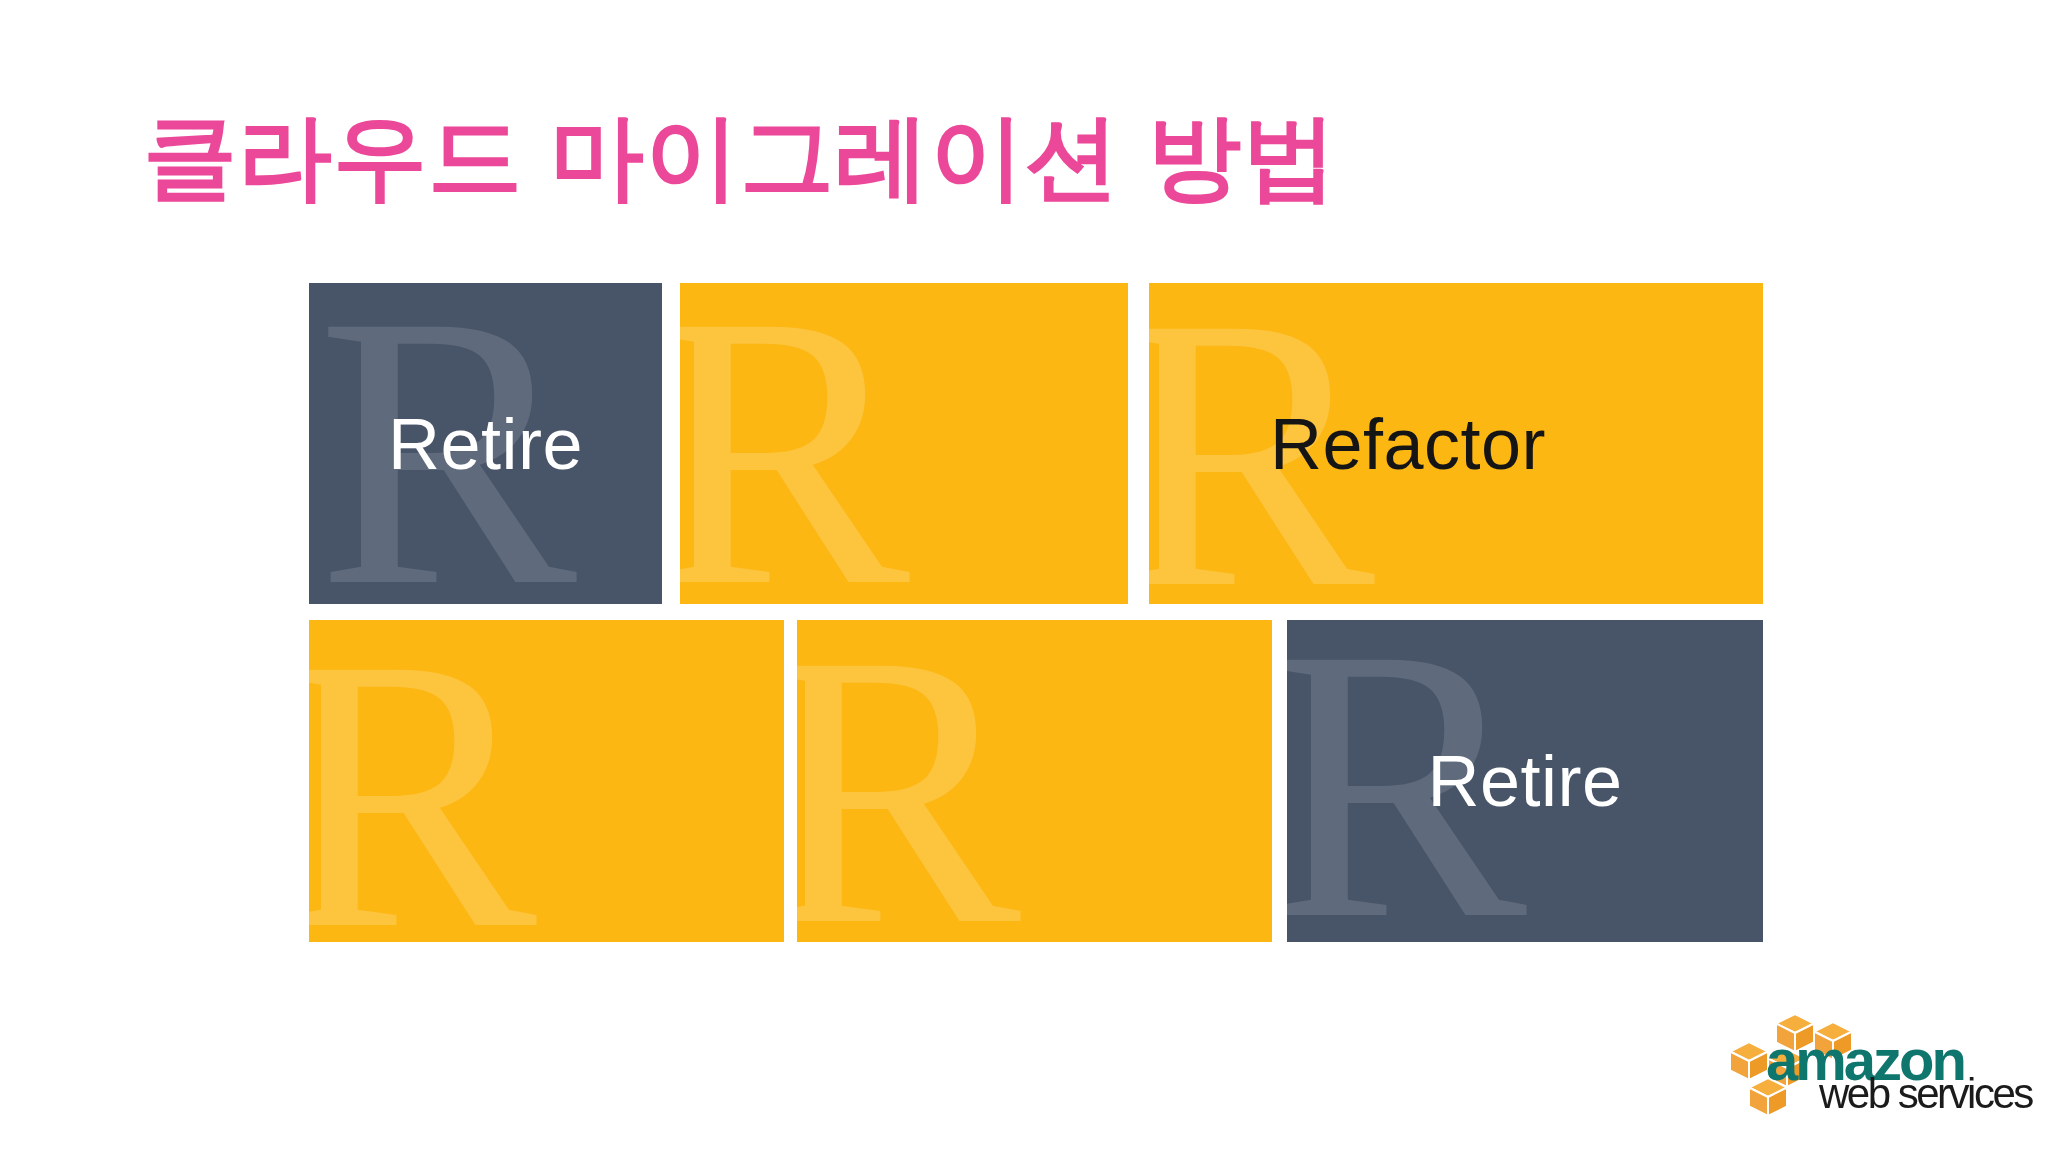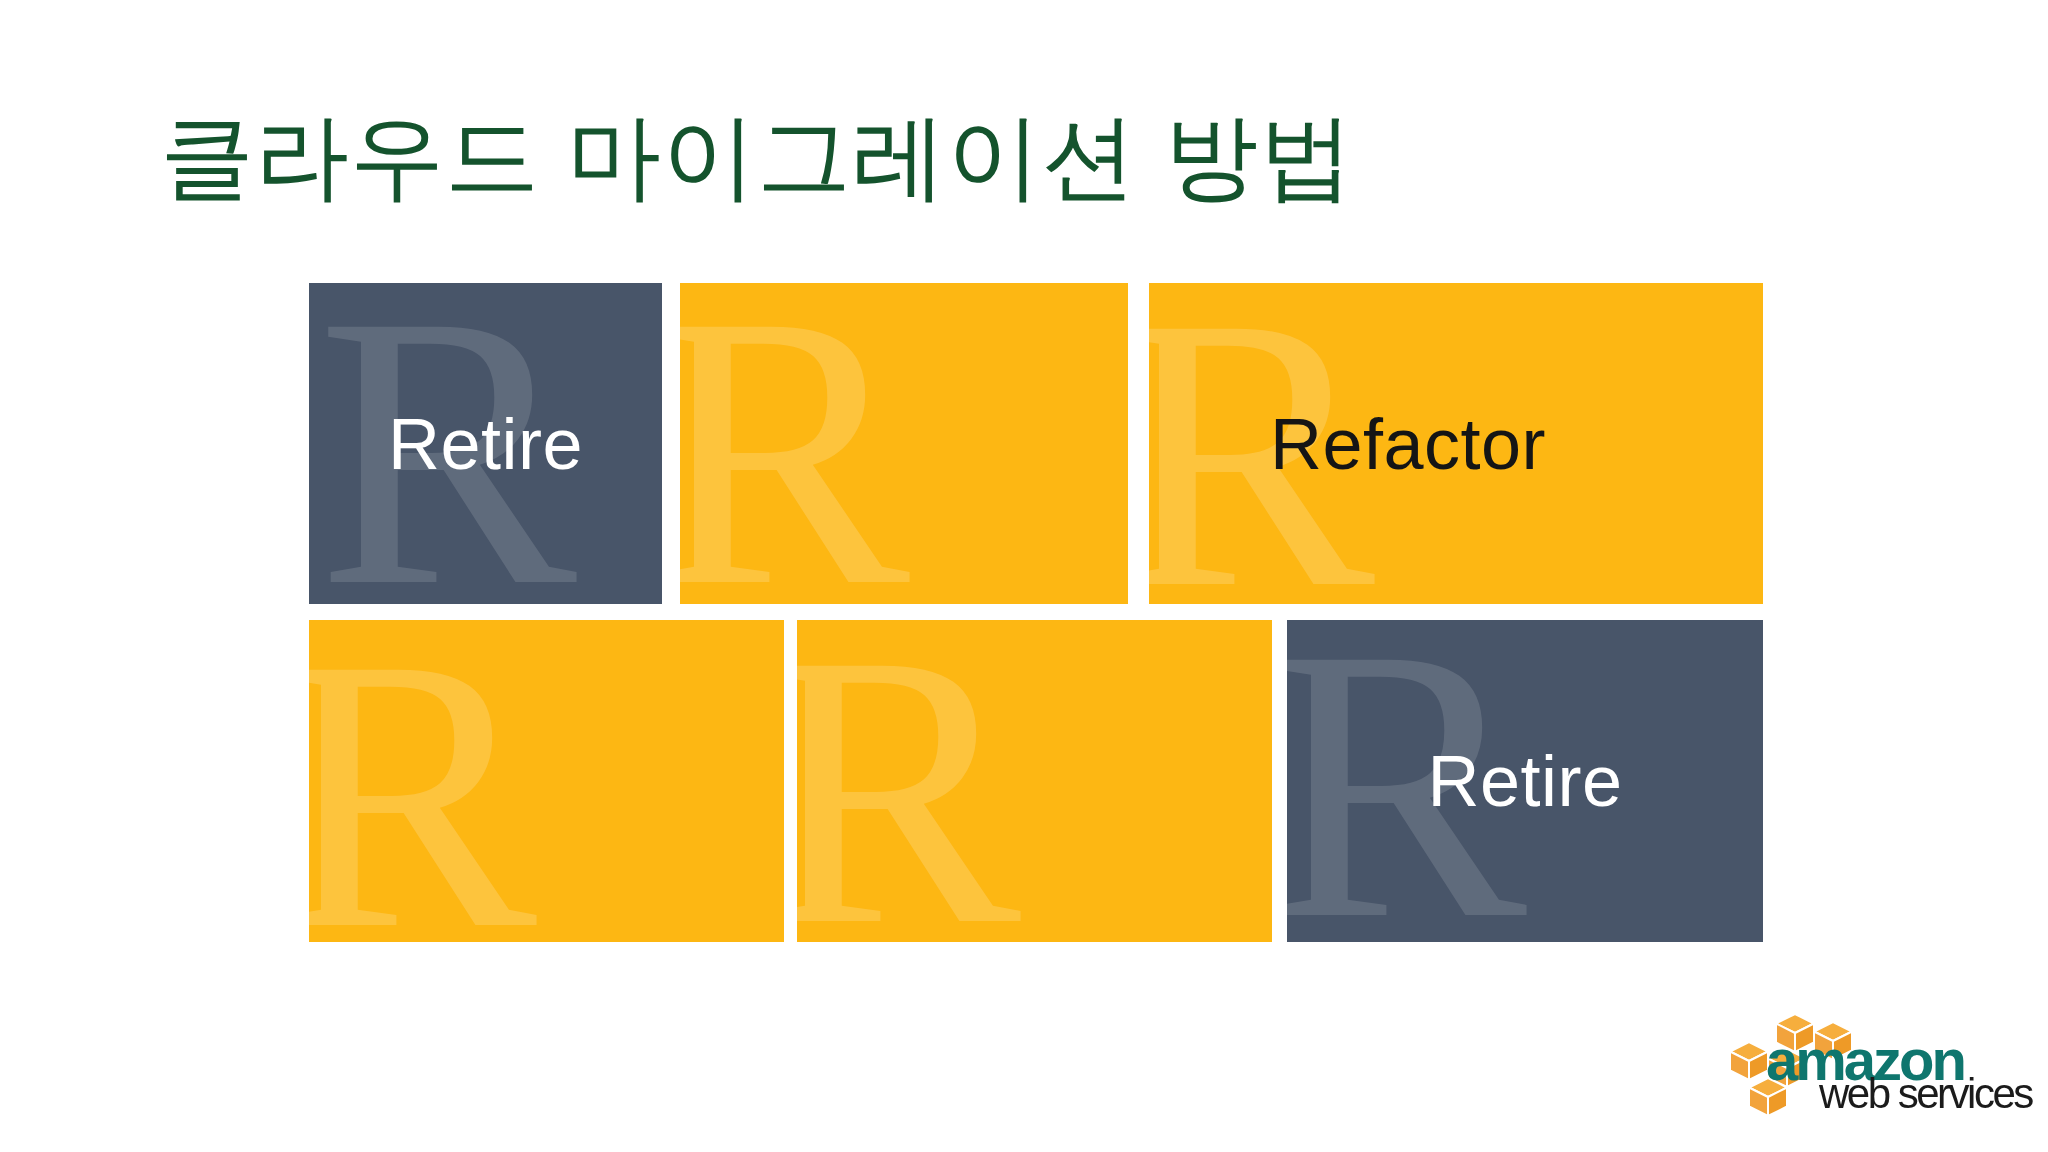--- a/index.html
+++ b/index.html
@@ -8,26 +8,26 @@
     background: #ffffff;
     font-family: "Liberation Sans", sans-serif;
     overflow: hidden;
     position: relative;
   }
   .slide { position: absolute; inset: 0; background: #ffffff; }
 
   
   .title {
     position: absolute;
-    left: 160px;
+    left: 143px;
     top: 98px;
     font-size: 94px;
-    font-weight: 400;
+    font-weight: 700;
     letter-spacing: 1px;
-    color: #14532d;
+    color: #ec4899;
     line-height: 1.25;
     white-space: nowrap;
   }
 
   
   .box {
     position: absolute;
     overflow: hidden;
     display: flex;
     align-items: center;

